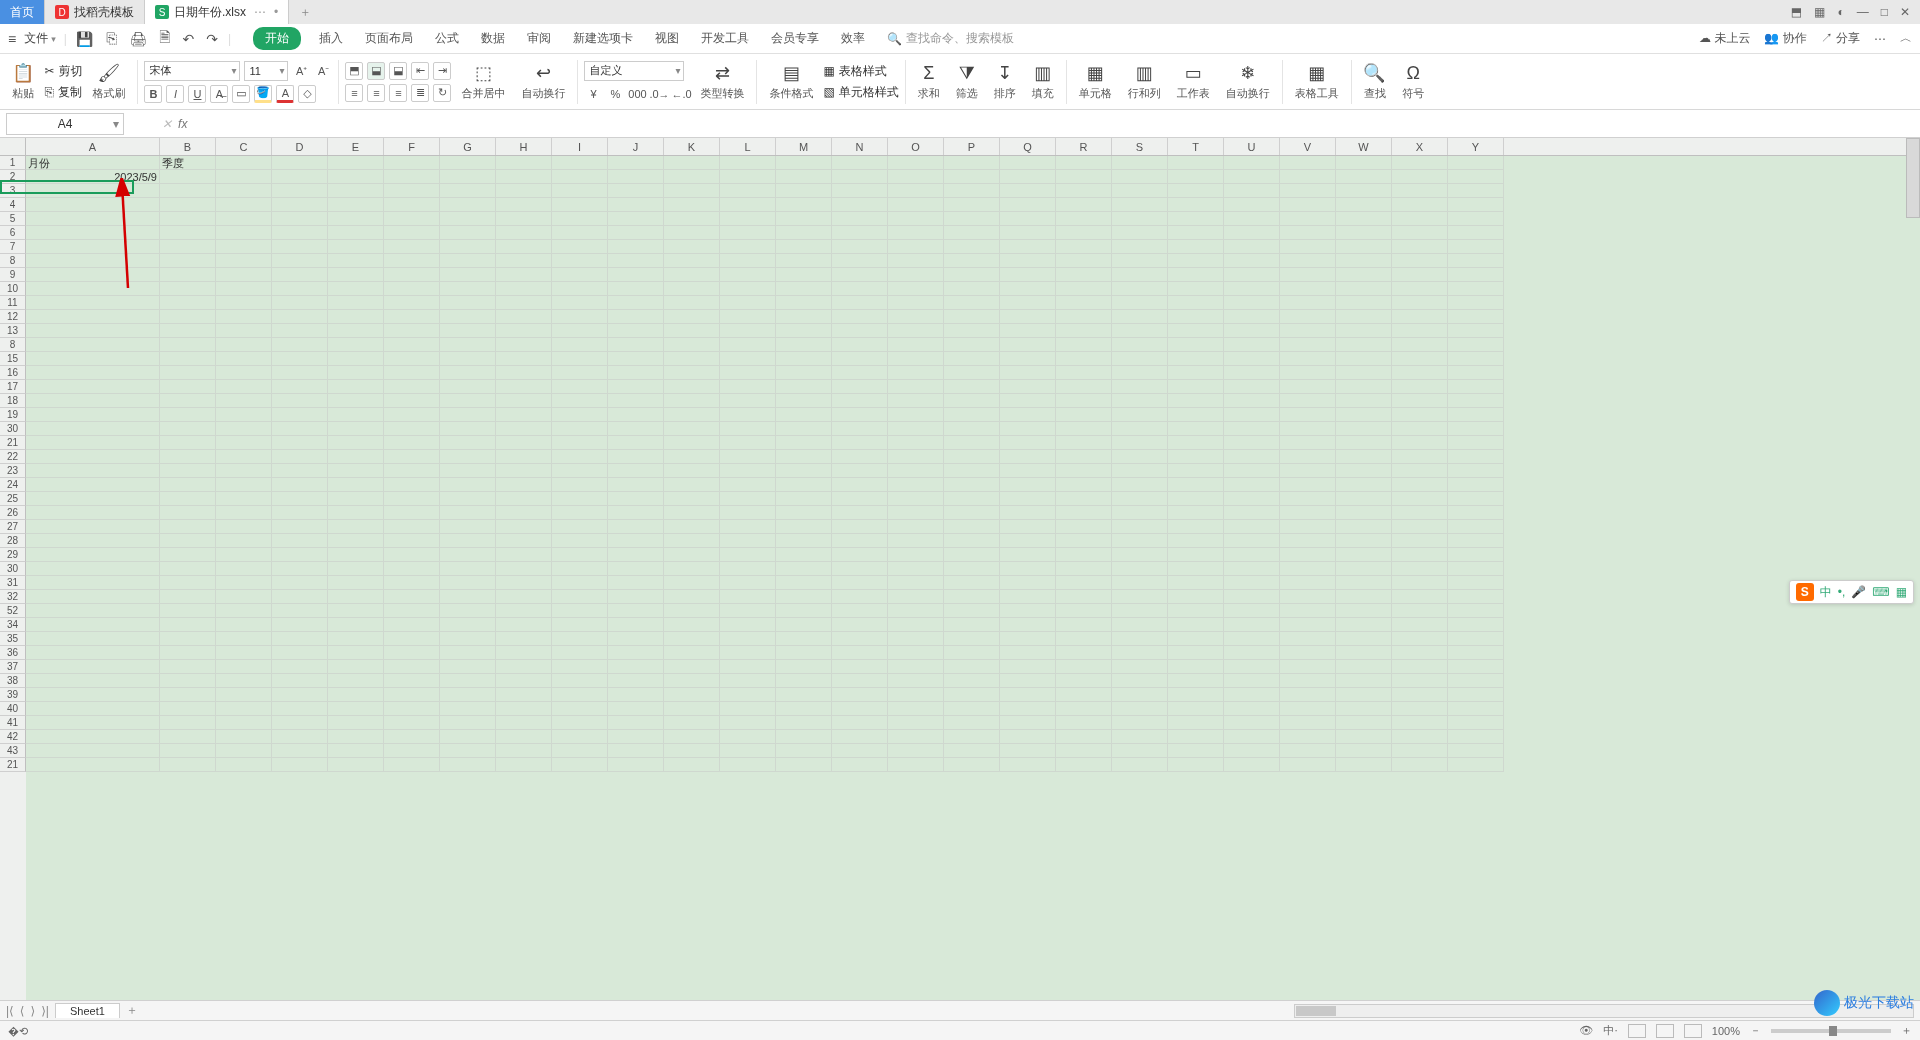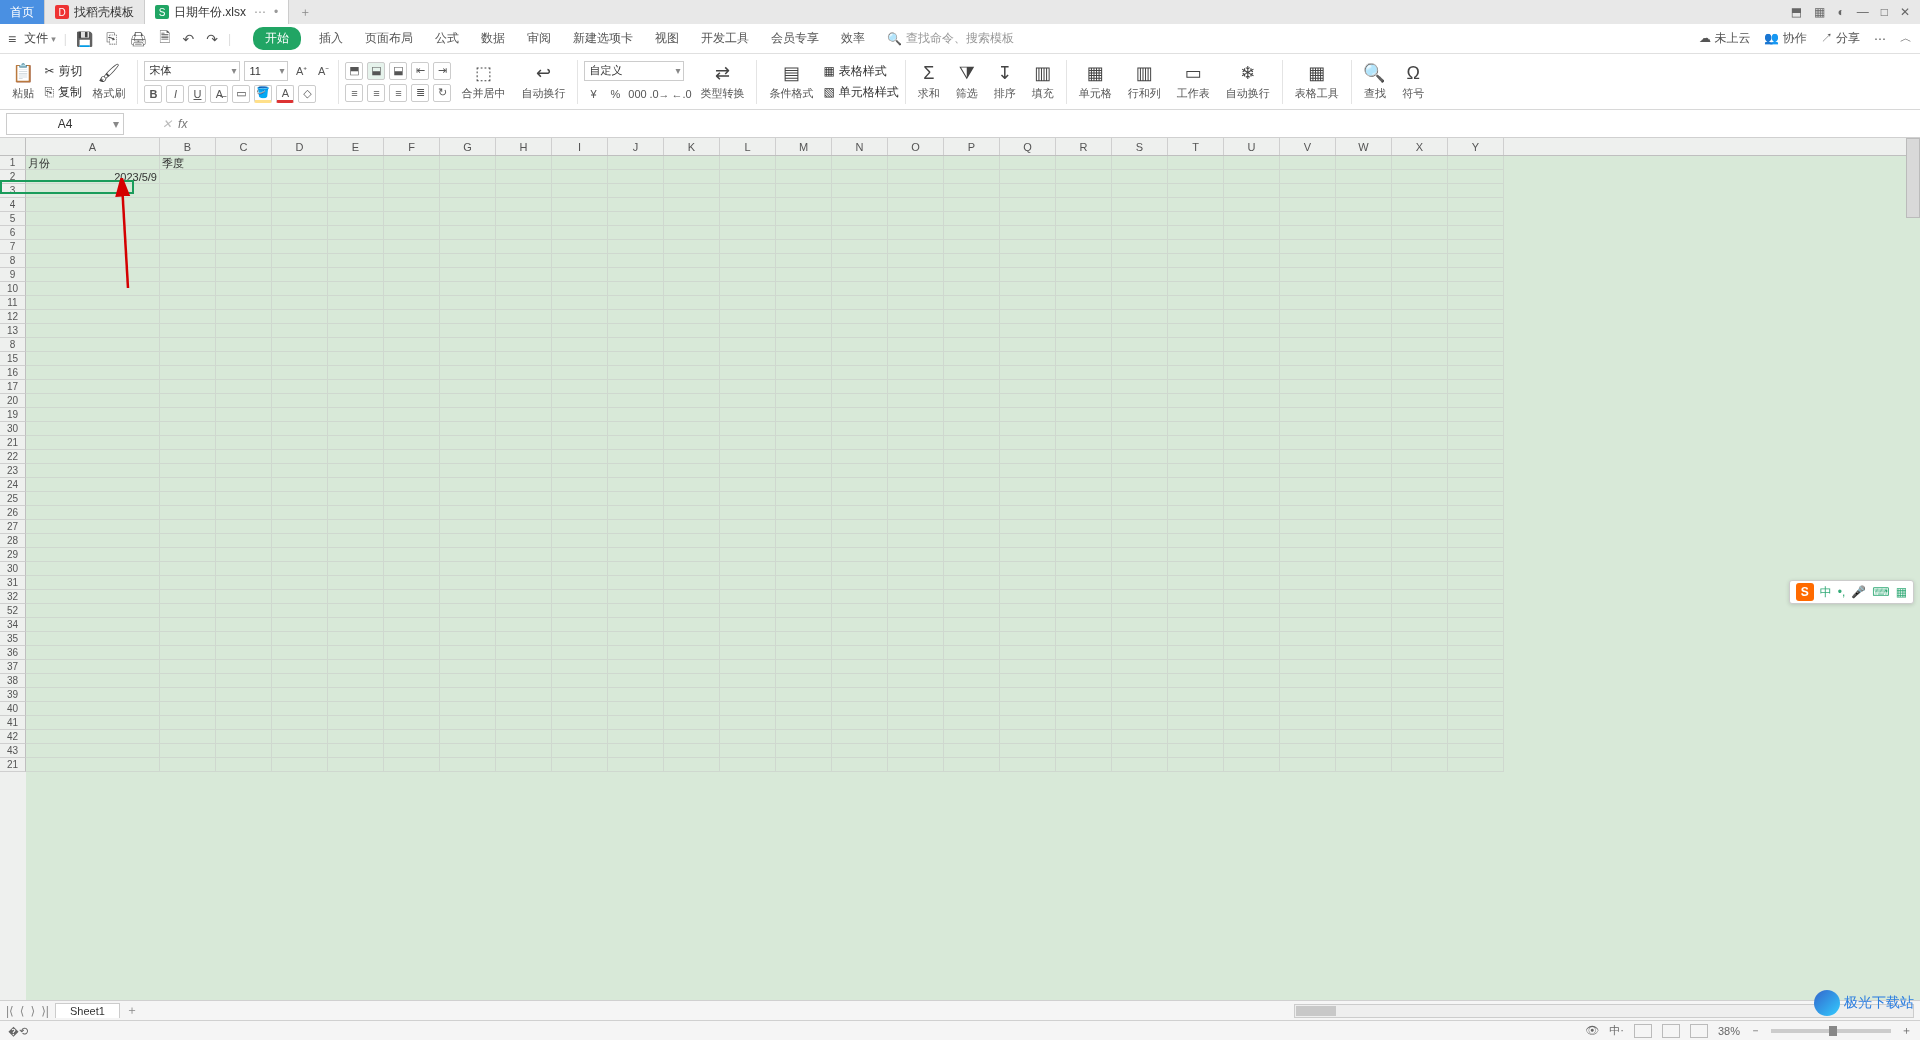--- a/index.html
+++ b/index.html
@@ -355,21 +355,21 @@
       <div class="rowhead">8</div>
       <div class="rowhead">9</div>
       <div class="rowhead">10</div>
       <div class="rowhead">11</div>
       <div class="rowhead">12</div>
       <div class="rowhead">13</div>
       <div class="rowhead">8</div>
       <div class="rowhead">15</div>
       <div class="rowhead">16</div>
       <div class="rowhead">17</div>
-      <div class="rowhead">20</div>
+      <div class="rowhead">18</div>
       <div class="rowhead">19</div>
       <div class="rowhead">30</div>
       <div class="rowhead">21</div>
       <div class="rowhead">22</div>
       <div class="rowhead">23</div>
       <div class="rowhead">24</div>
       <div class="rowhead">25</div>
       <div class="rowhead">26</div>
       <div class="rowhead">27</div>
       <div class="rowhead">28</div>
@@ -1614,21 +1614,21 @@
 </div>
 
 <div class="status">
   <span>�⟲</span>
   <div class="right">
     <span>👁</span>
     <span>中·</span>
     <span class="viewbtn"></span>
     <span class="viewbtn"></span>
     <span class="viewbtn"></span>
-    <span>38%</span>
+    <span>100%</span>
     <span>－</span>
     <div class="zoomslider">
         <div class="zthumb"></div>
       </div>
     <span>＋</span>
   </div>
 </div>
 
 <div class="watermark">
   <div class="wicon"></div>

